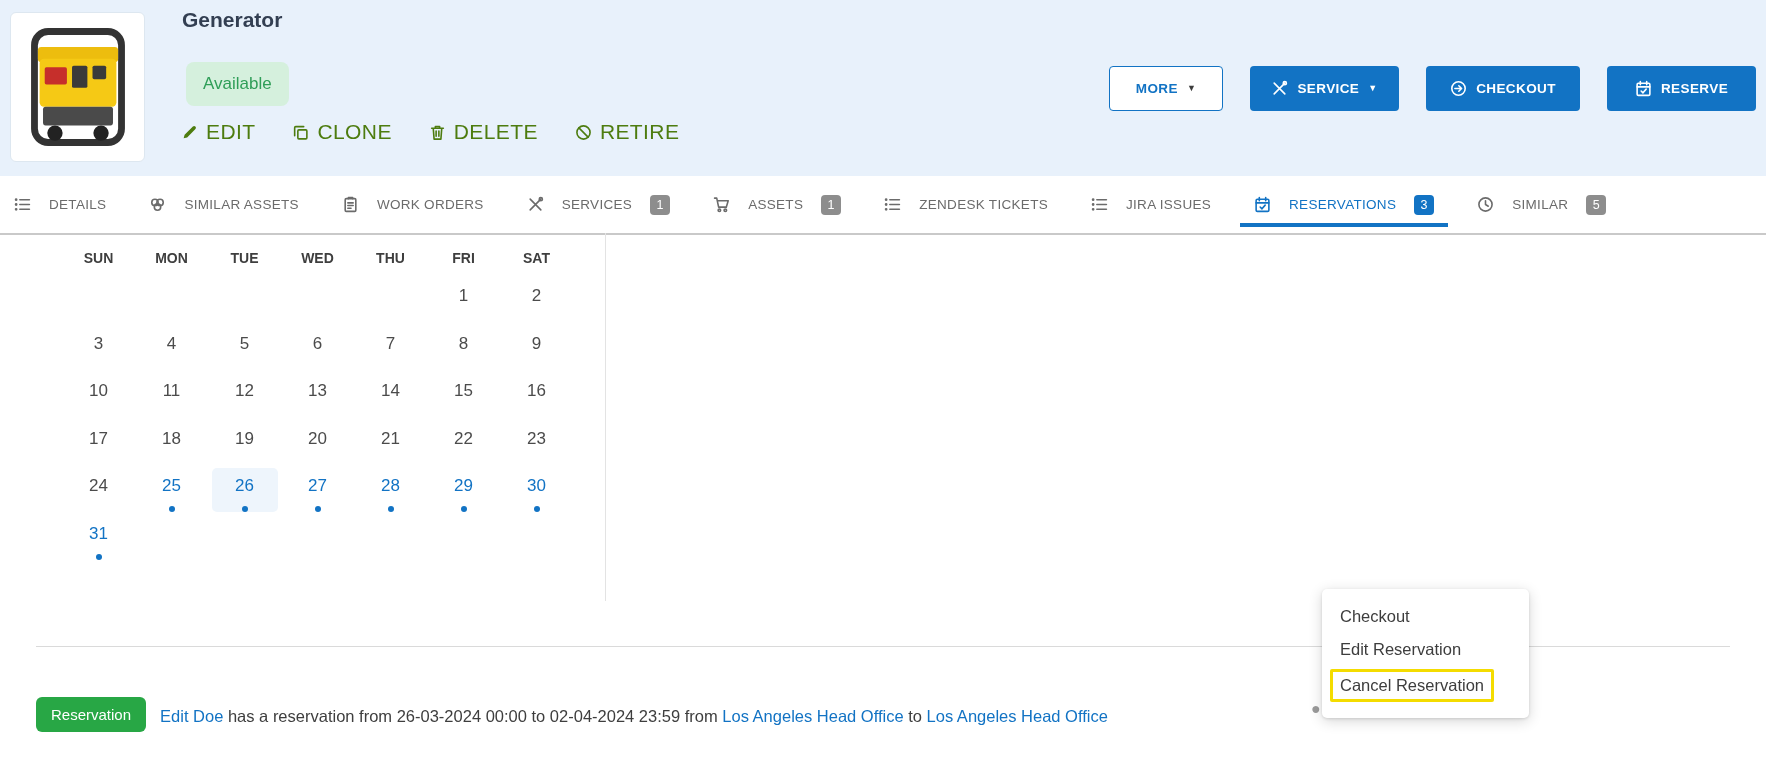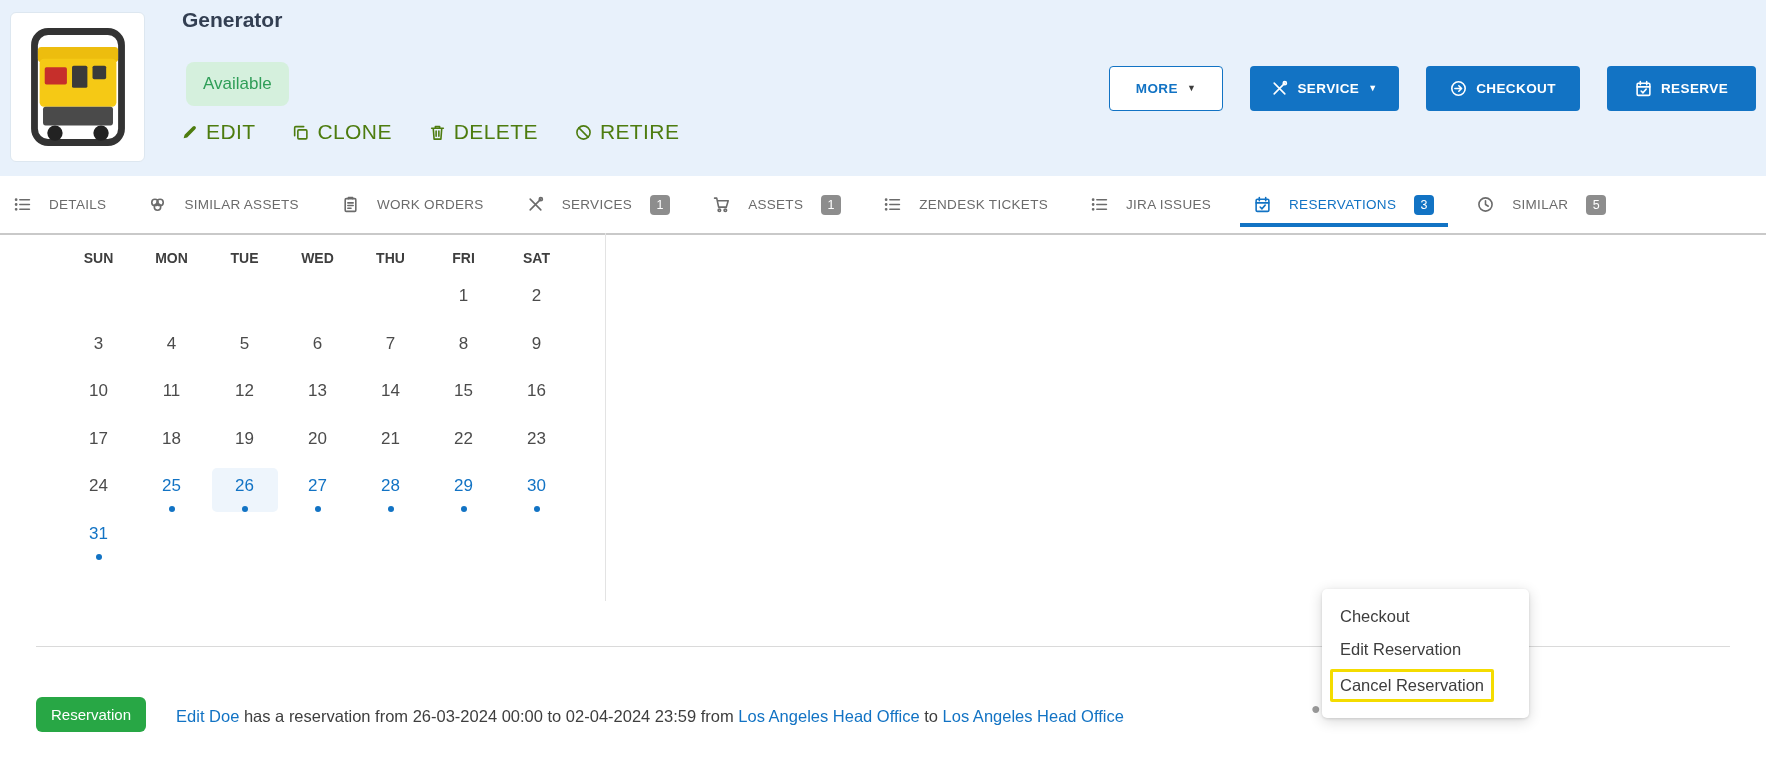--- a/index.html
+++ b/index.html
@@ -67,21 +67,21 @@
   .ctx-menu{position:absolute;left:1322px;top:589px;width:207px;background:#fff;border-radius:5px;
             box-shadow:0 1px 3px rgba(0,0,0,.12),0 3px 14px rgba(0,0,0,.16);padding:11px 0 13px;z-index:5;}
   .ctx-item{padding:3px 18px;font-size:16.5px;color:#3d3d3d;line-height:27px;cursor:pointer;white-space:nowrap;}
   .ctx-item .hl{display:inline-block;border:3px solid #f4dc00;border-radius:2px;
                 padding:0 7px;margin:0 -10px;}
 
   
   .res-row{position:absolute;left:36px;top:697px;width:1256px;font-size:16.5px;color:#3e3e3e;
            line-height:35px;}
   .res-badge{display:inline-block;background:#28a745;color:#fff;font-size:15px;line-height:normal;
-             padding:9px 15px;border-radius:6px;margin-right:30px;vertical-align:2px;}
+             padding:9px 15px;border-radius:6px;margin-right:14px;vertical-align:2px;}
   .link{color:#1273c4;cursor:pointer;}
   .ellipsis-btn{position:absolute;left:1311px;top:700px;color:#9b9b9b;font-size:16px;
                 letter-spacing:3px;cursor:pointer;}
 </style>
 </head>
 <body>
 
 <div class="app">
 
   <div class="topbar">

